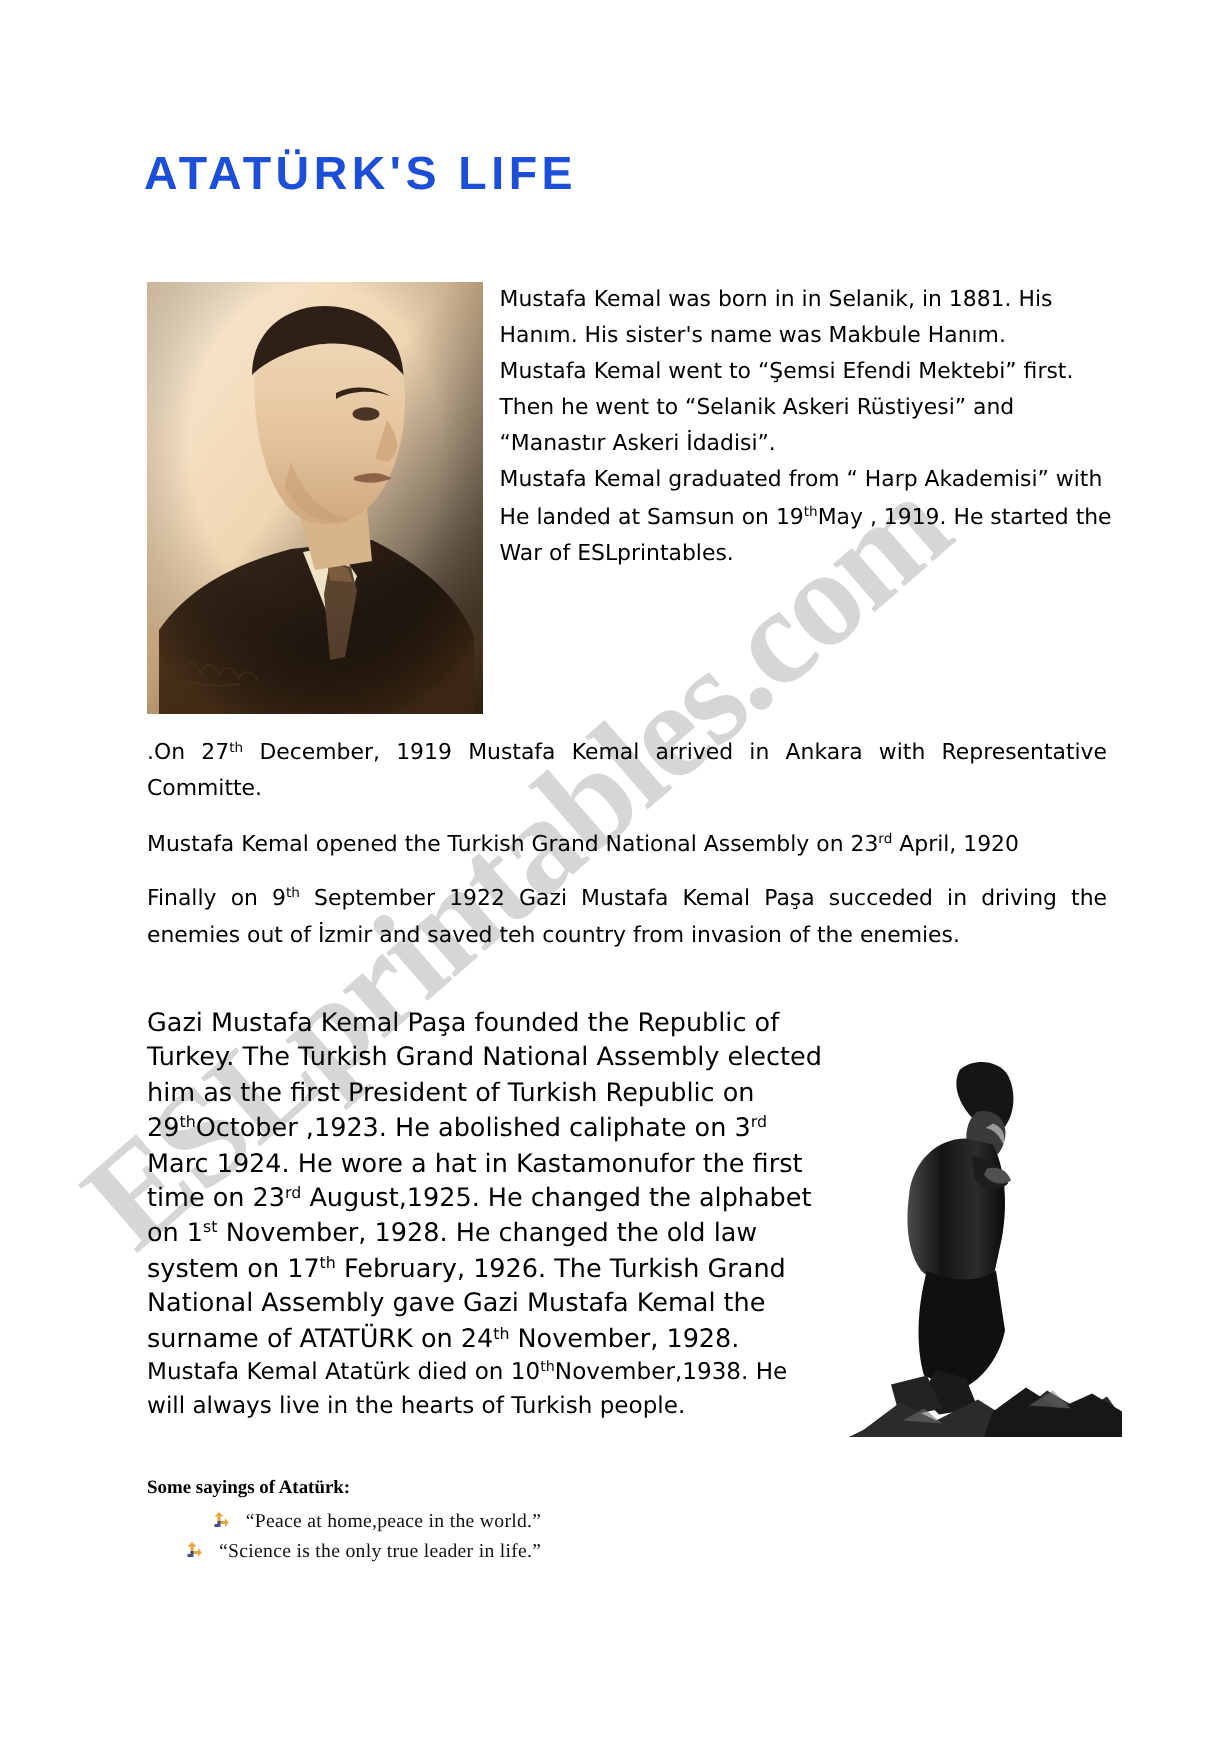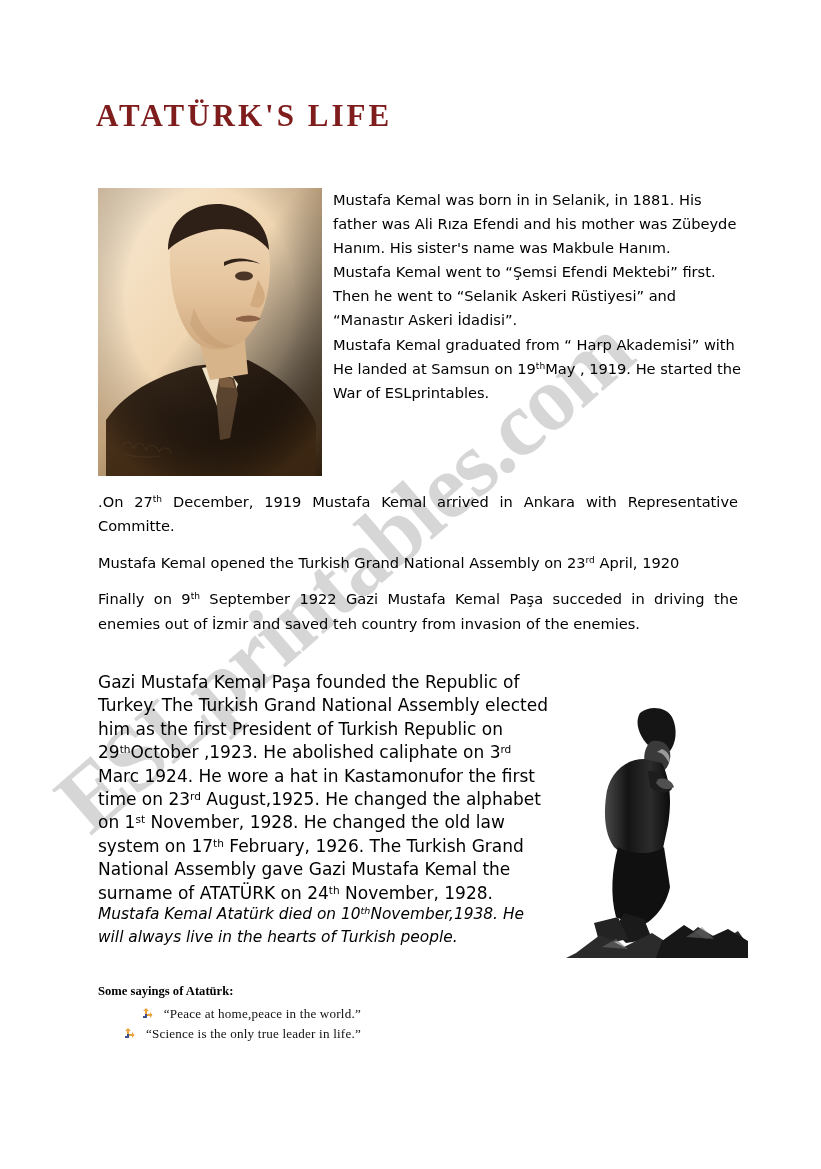--- a/index.html
+++ b/index.html
@@ -45,22 +45,22 @@
   }
 
   
   .title {
     position: absolute;
     left: 96px;
     top: 98px;
     font-size: 31px;
     font-weight: bold;
     letter-spacing: 3px;
-    color: #7f1d1d;
-    font-family: Liberation Serif, serif;
+    color: #1d4ed8;
+    font-family: Liberation Sans, sans-serif;
     z-index: 10;
   }
 
   
   .photo {
     position: absolute;
     z-index: 8;
     overflow: hidden;
   }
   .photo-portrait {
@@ -122,21 +122,21 @@
   }
   .block-c p { margin: 0; }
 
   .block-d {
     left: 98px;
     top: 903px;
     width: 455px;
     font-size: 15.4px;
     line-height: 23.4px;
   }
-  .block-d p { margin: 0; font-style: italic; }
+  .block-d p { margin: 0; }
 
   sup {
     font-size: .62em;
     vertical-align: .52em;
     line-height: 0;
   }
 
   
   .sayings {
     position: absolute;
@@ -271,21 +271,20 @@
       <path d="M10 252 L34 234 L58 246 L86 232 L108 246 L132 226 L156 240 L172 230 L182 244 L182 257 L0 257 Z" fill="#2b2b2b"></path>
       <path d="M96 240 L118 224 L140 238 L162 228 L182 240 L182 257 L90 257 Z" fill="#171717"></path>
       <path d="M36 246 l14 -8 l12 10 Z" fill="#6a6a6a" opacity=".6"></path>
       <path d="M120 236 l16 -10 l12 12 Z" fill="#7a7a7a" opacity=".5"></path>
     </svg>
   </div>
 
   <div class="txt block-a">
     <p>
       <span class="ln">Mustafa Kemal was born in in Selanik, in 1881. His</span>
-      <span class="ln">father was Ali Rıza Efendi and his mother was Zübeyde</span>
       <span class="ln">Hanım. His sister's name was Makbule Hanım.</span>
       <span class="ln">Mustafa Kemal went to “Şemsi Efendi Mektebi” first.</span>
       <span class="ln">Then he went to “Selanik Askeri Rüstiyesi” and</span>
       <span class="ln">“Manastır Askeri İdadisi”.</span>
       <span class="ln">Mustafa Kemal graduated from “ Harp Akademisi” with</span>
       <span class="ln"><span>He landed at Samsun on 19</span><sup>th</sup><span>May , 1919. He started the</span></span>
       <span class="ln">War of ESLprintables.</span>
     </p>
   </div>
 

